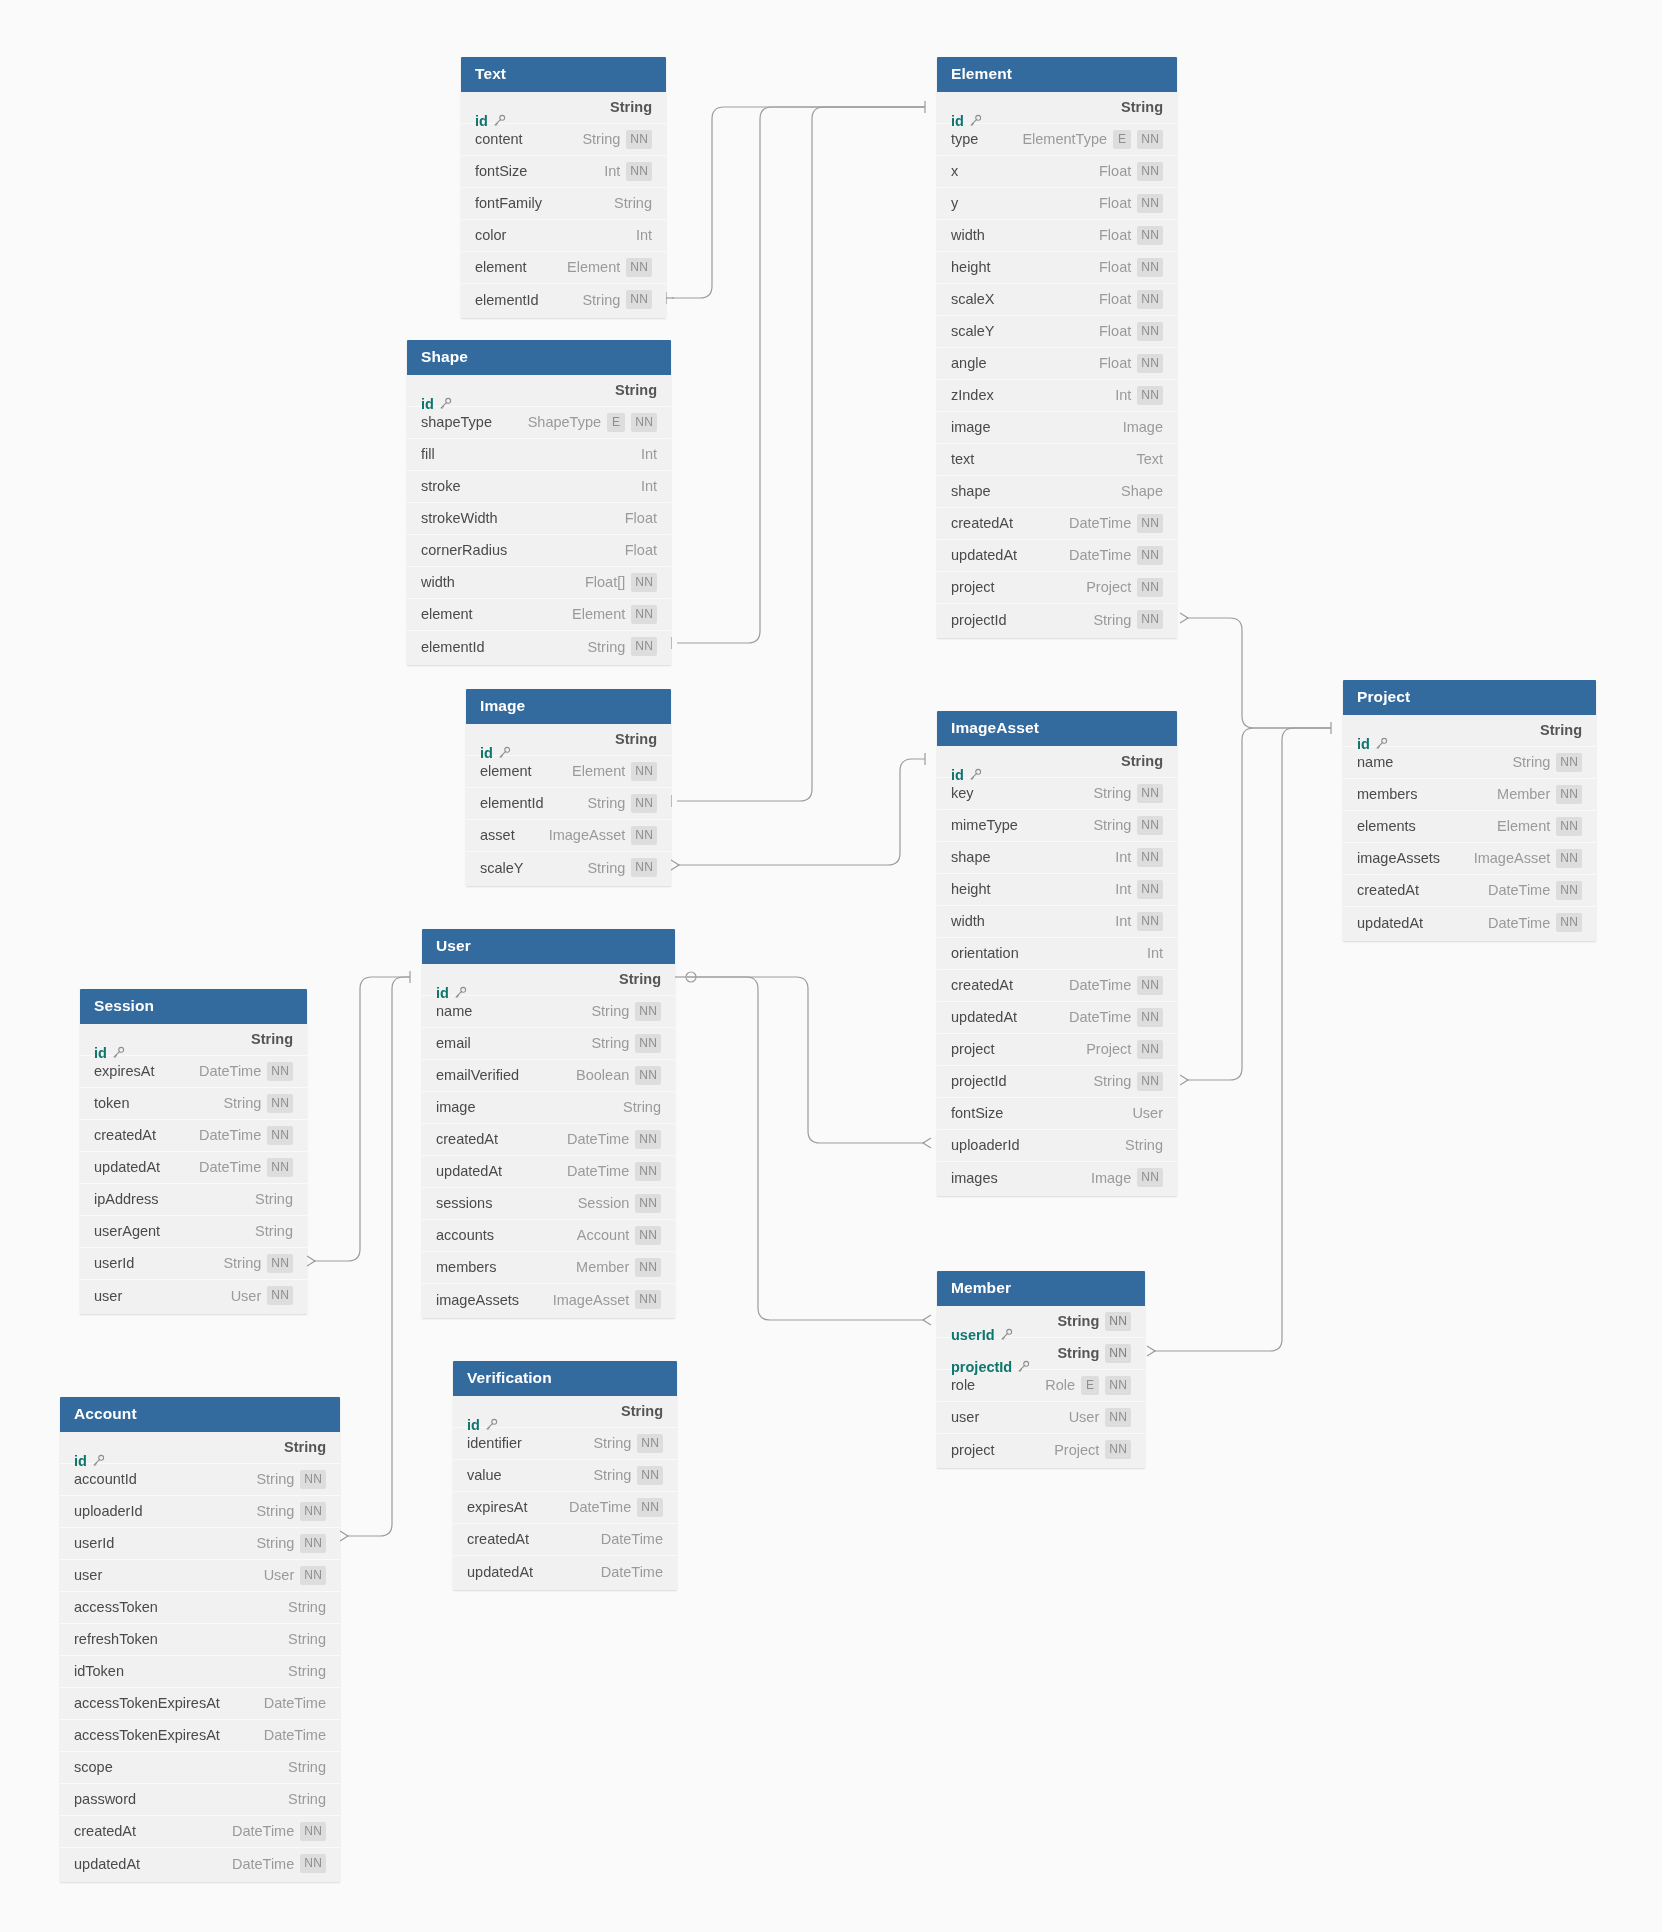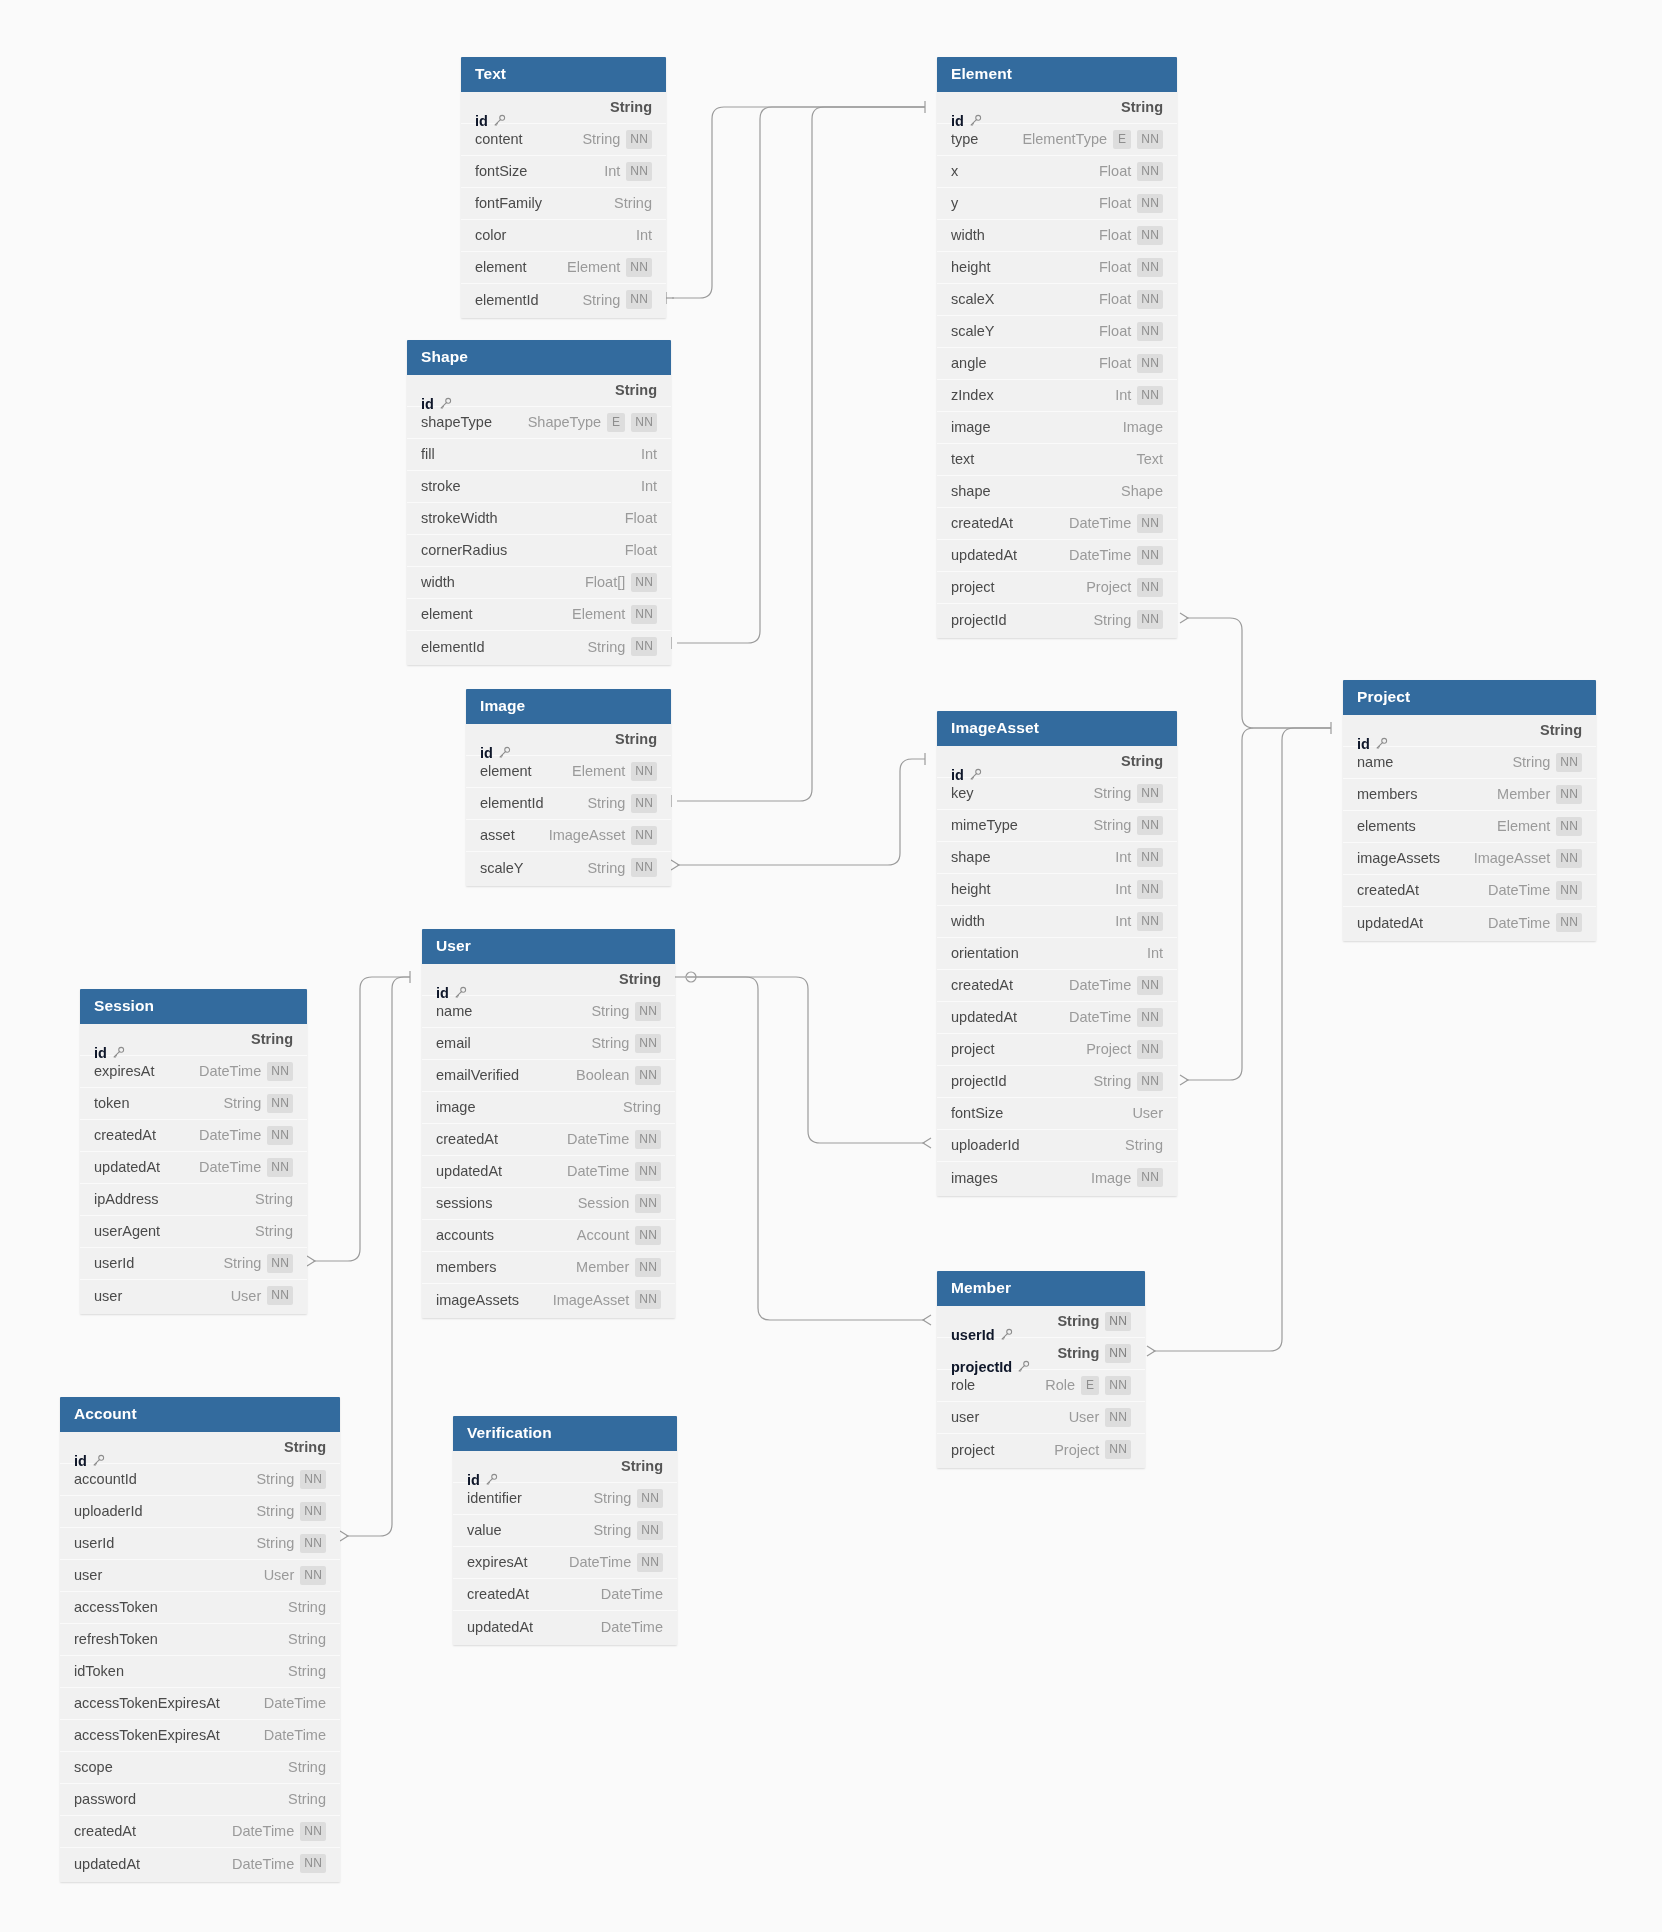--- a/index.html
+++ b/index.html
@@ -61,21 +61,21 @@
   .row:last-child { border-bottom: none; }
   .col-name {
     color: #4a4a4a;
     white-space: nowrap;
     display: flex;
     align-items: center;
     gap: 5px;
   }
   .row.pk .col-name {
     font-weight: bold;
-    color: #0f172a;
+    color: #0f766e;
     margin-top: 27px;
   }
   .key-icon {
     display: inline-block;
     width: 13px;
     height: 13px;
     opacity: 0.75;
     flex: 0 0 auto;
   }
   .key-icon svg { display:block; }
@@ -1074,21 +1074,21 @@
             <div class="col-name">
               <span>updatedAt</span>
             </div>
             <div class="col-meta">
               <span class="col-type">DateTime</span>
               <span class="badge">NN</span>
             </div>
           </div>
         </div>
       </div>
-      <div class="table-node" style="left: 453px; top: 1416px; width: 224px;">
+      <div class="table-node" style="left: 453px; top: 1361px; width: 224px;">
         <div class="table-header">Verification</div>
         <div class="rows">
           <div class="row pk">
             <div class="col-name">
               <span>id</span>
               <span class="key-icon">
                 <svg viewBox="0 0 16 16" width="13" height="13">
                   <circle cx="11.3" cy="4.7" r="3.0" fill="none" stroke="#6b6b6b" stroke-width="1.3"></circle>
                   <path d="M9.2 6.9 L2.6 13.5 M2.6 13.5 L4.3 13.5 M4.0 11.9 L5.6 11.9" fill="none" stroke="#6b6b6b" stroke-width="1.3" stroke-linecap="round"></path>
                 </svg>

